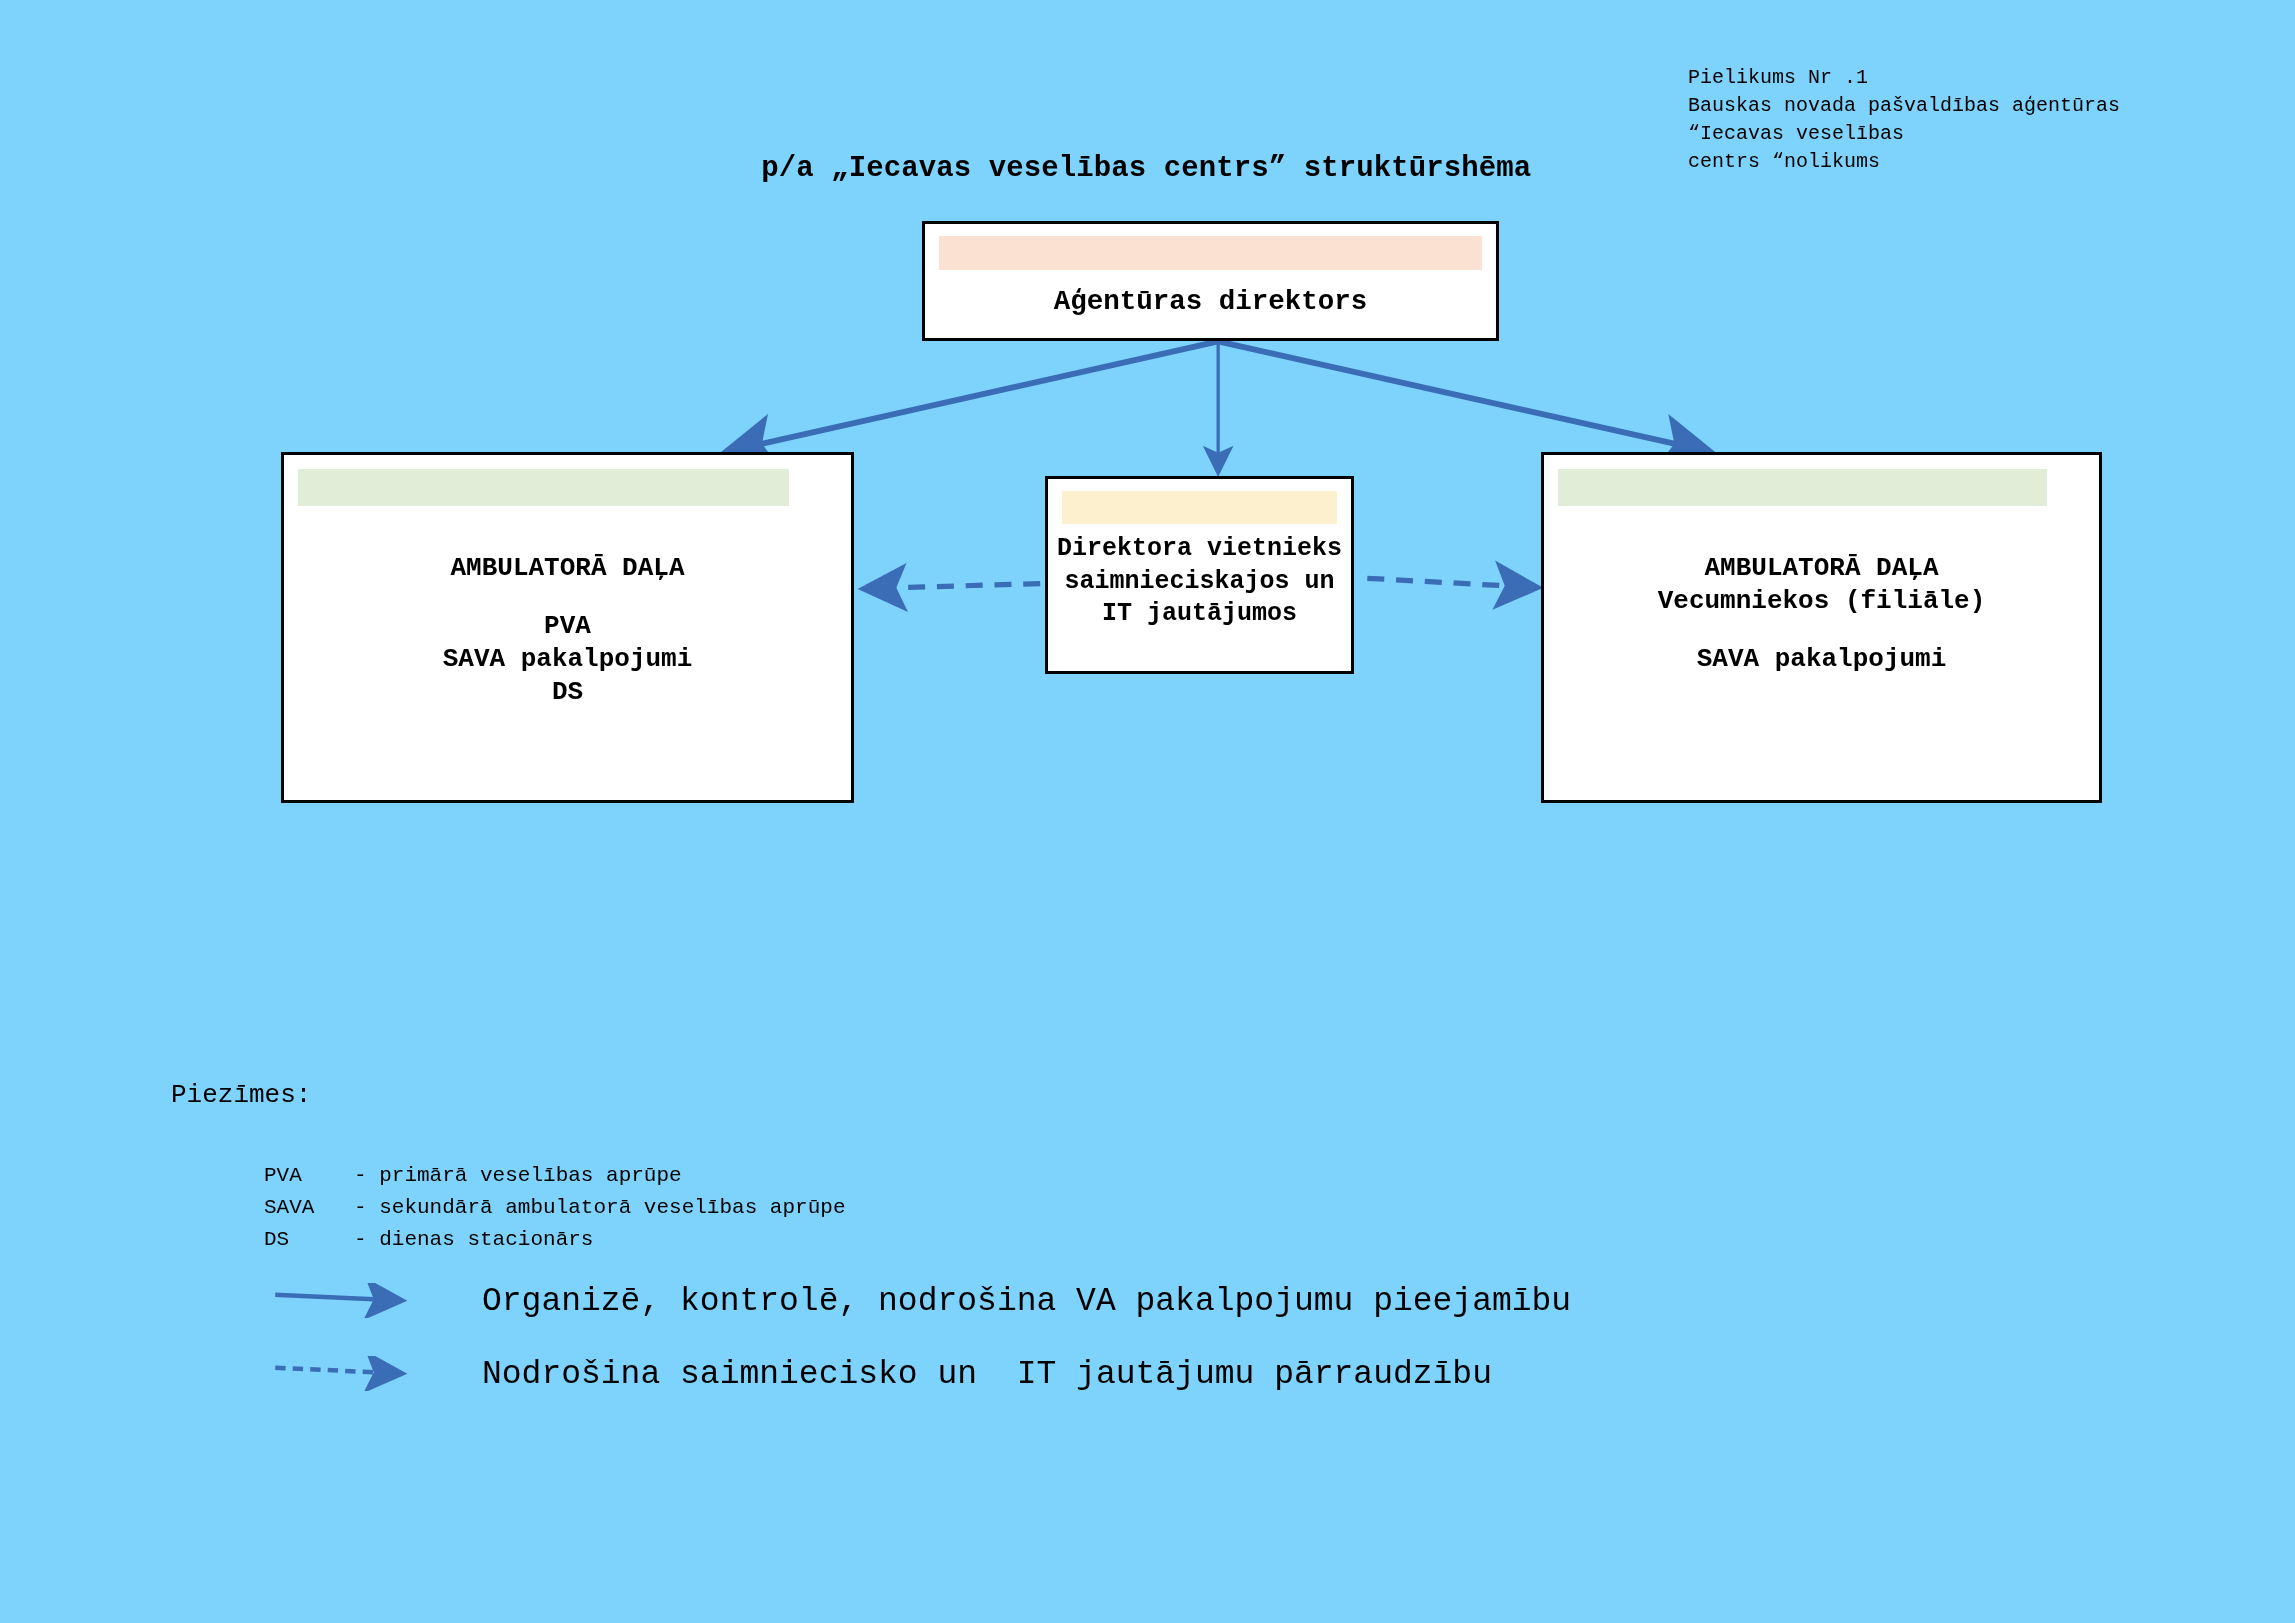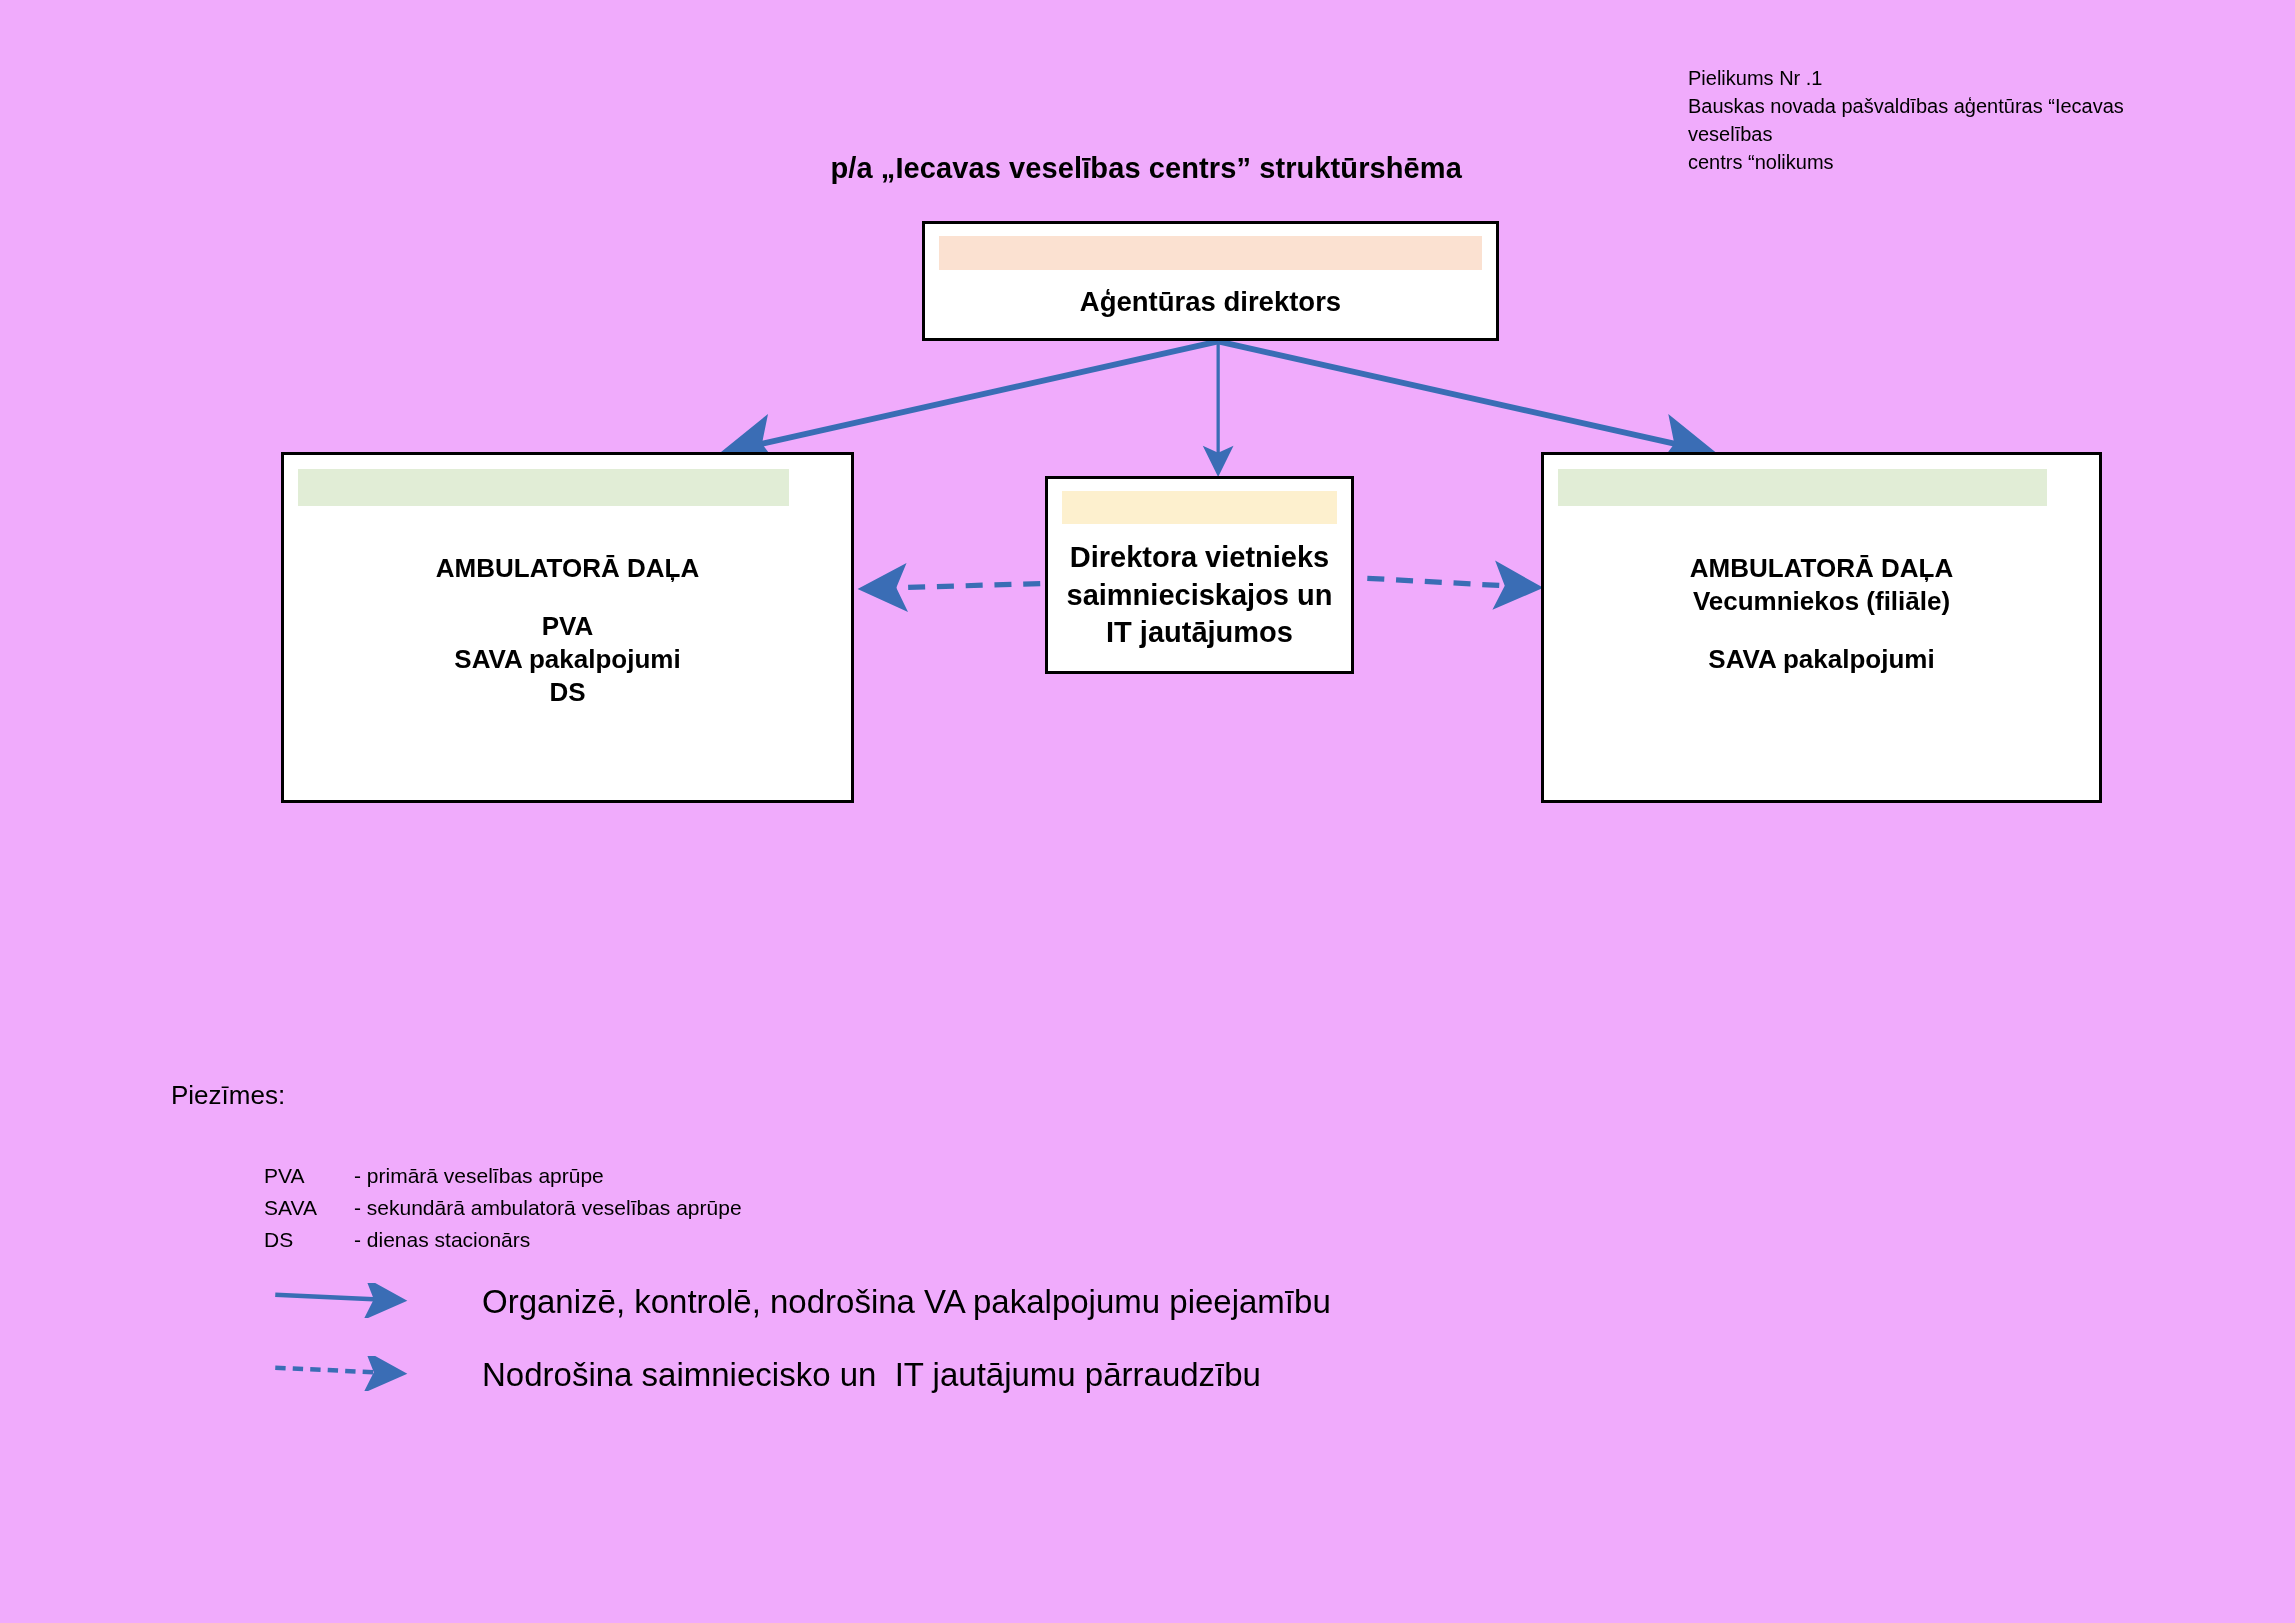--- a/index.html
+++ b/index.html
@@ -4,23 +4,23 @@
 <style>
   html, body {
     margin: 0;
     padding: 0;
     background: #ffffff;
   }
   #page {
     position: relative;
     width: 2295px;
     height: 1623px;
-    background: #f0abfc;
+    background: #7dd3fc;
     overflow: hidden;
-    font-family: Liberation Sans, sans-serif;
+    font-family: Liberation Mono, monospace;
     color: #000000;
   }
 
   
   #doc-header {
     position: absolute;
     left: 1688px;
     top: 64px;
     width: 523px;
     font-size: 20px;
@@ -117,22 +117,22 @@
     height: 198px;
   }
   #node-deputy .band {
     top: 11.8px;
     left: 14.4px;
     right: 14.4px;
     height: 33px;
     background: #fdf0ce;
   }
   #node-deputy .node-text {
-    top: 60px;
-    font-size: 29px;
+    top: 54px;
+    font-size: 25px;
     line-height: 1.30;
   }
 
   
   #node-amb-vecumnieki {
     left: 1541px;
     top: 452px;
     width: 561px;
     height: 351px;
   }

